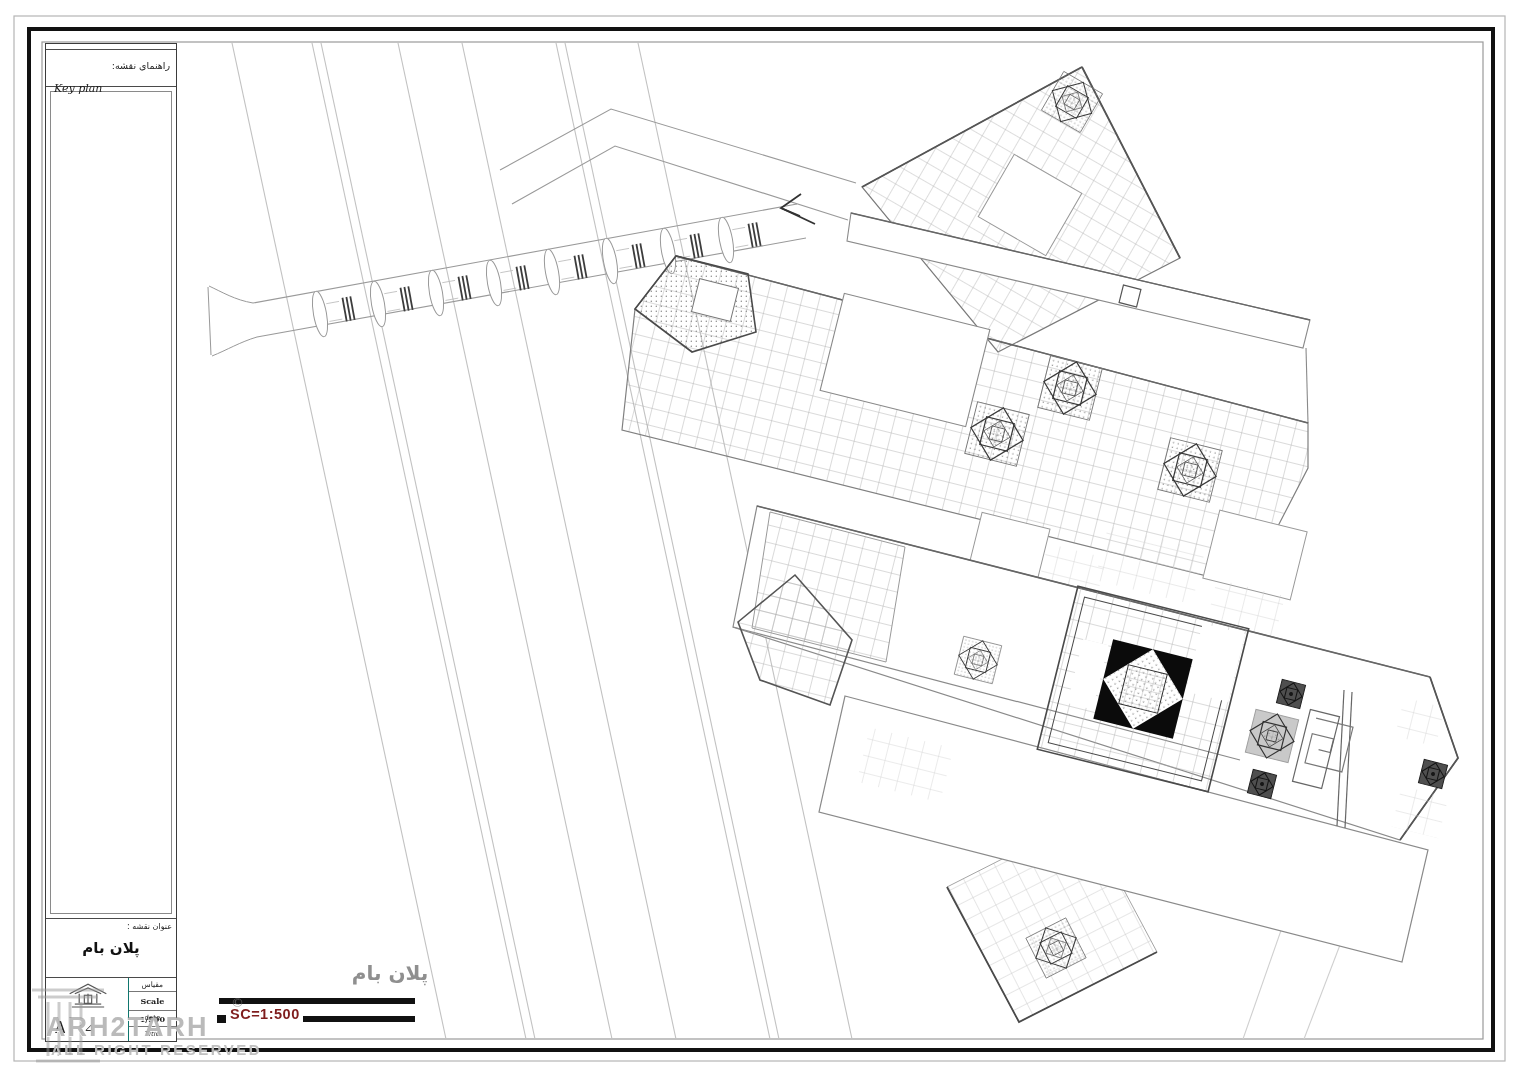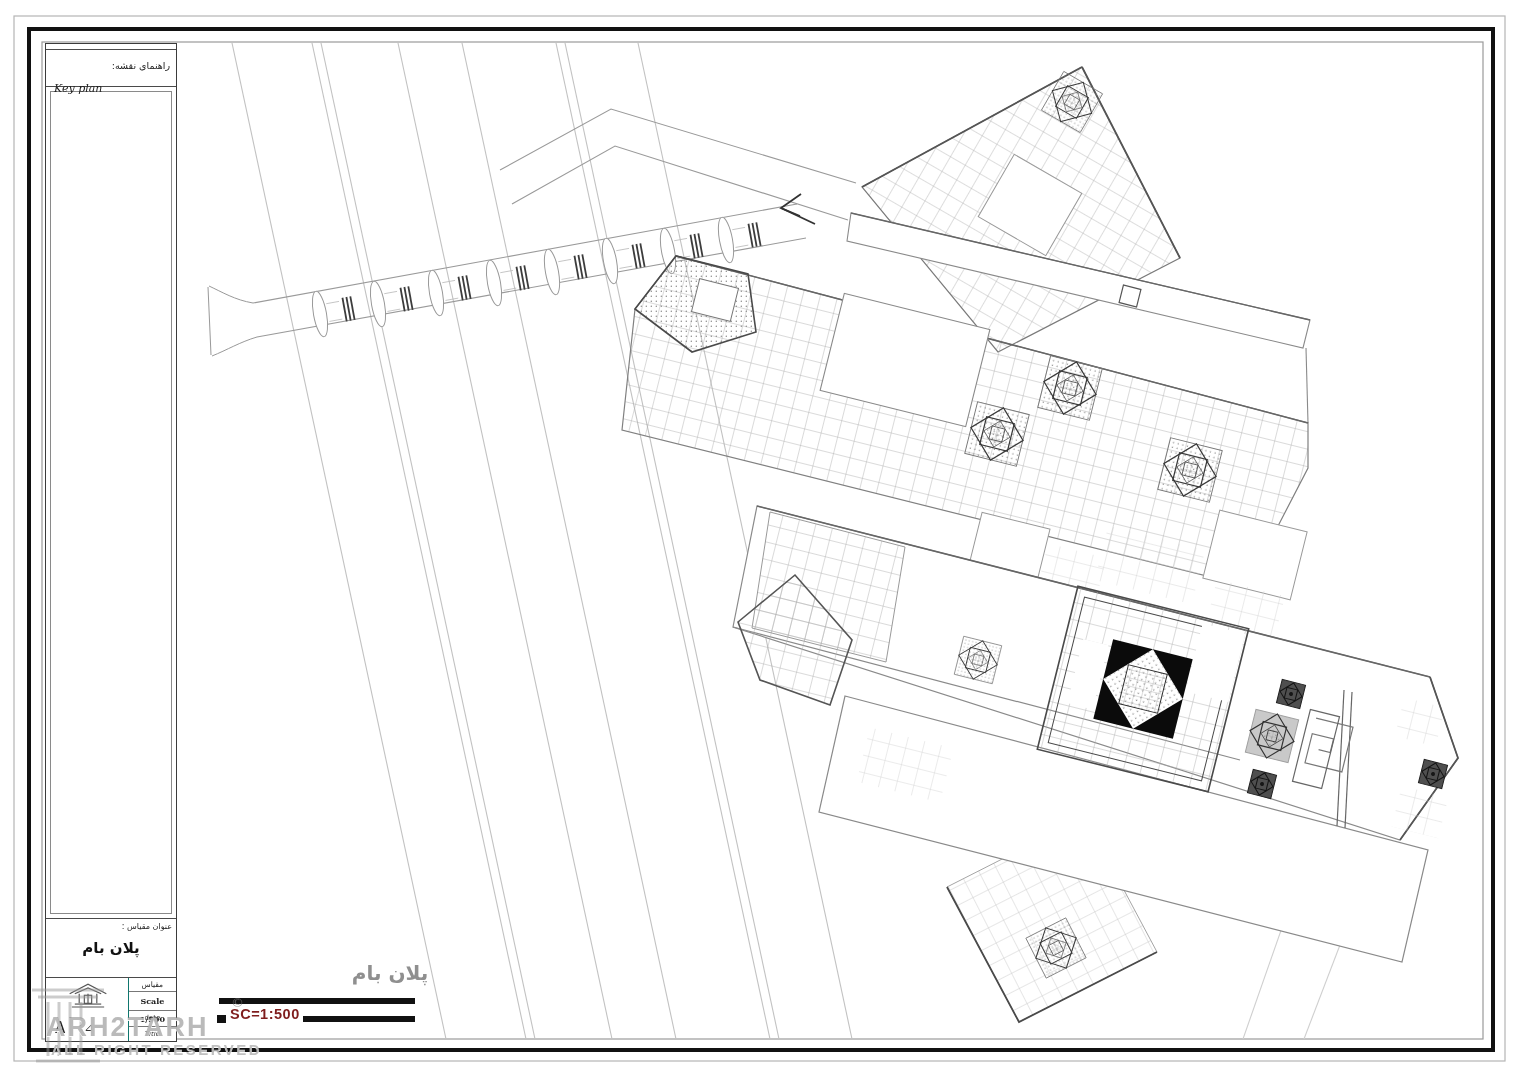--- a/index.html
+++ b/index.html
@@ -269,21 +269,21 @@
   <div id="titleblock">
     <div class="tb-dbl"></div>
     <div class="tb-row2">
       <span class="tb-keyplan-en">Key plan</span>
       <span class="tb-lbl-fa" style="top:10px" dir="rtl">راهنمای نقشه:</span>
     </div>
     <div class="tb-row3">
       <div class="tb-keybox"></div>
     </div>
     <div class="tb-row4">
-      <span class="tb-sheetlbl" dir="rtl">عنوان مقیاس :</span>
+      <span class="tb-sheetlbl" dir="rtl">عنوان نقشه :</span>
       <div class="tb-sheettitle" dir="rtl">پلان بام</div>
     </div>
     <div class="tb-row5">
       <div class="tb-logo-cell">
         <svg class="tb-pav" width="44" height="32" viewBox="0 0 60 40">
           <g fill="none" stroke="#555" stroke-width="1.6">
             <path d="M5 17 L30 4 L55 17"></path>
             <path d="M12 17 L30 9 L48 17"></path>
             <line x1="18" y1="17" x2="18" y2="30"></line>
             <line x1="30" y1="17" x2="30" y2="30"></line>

